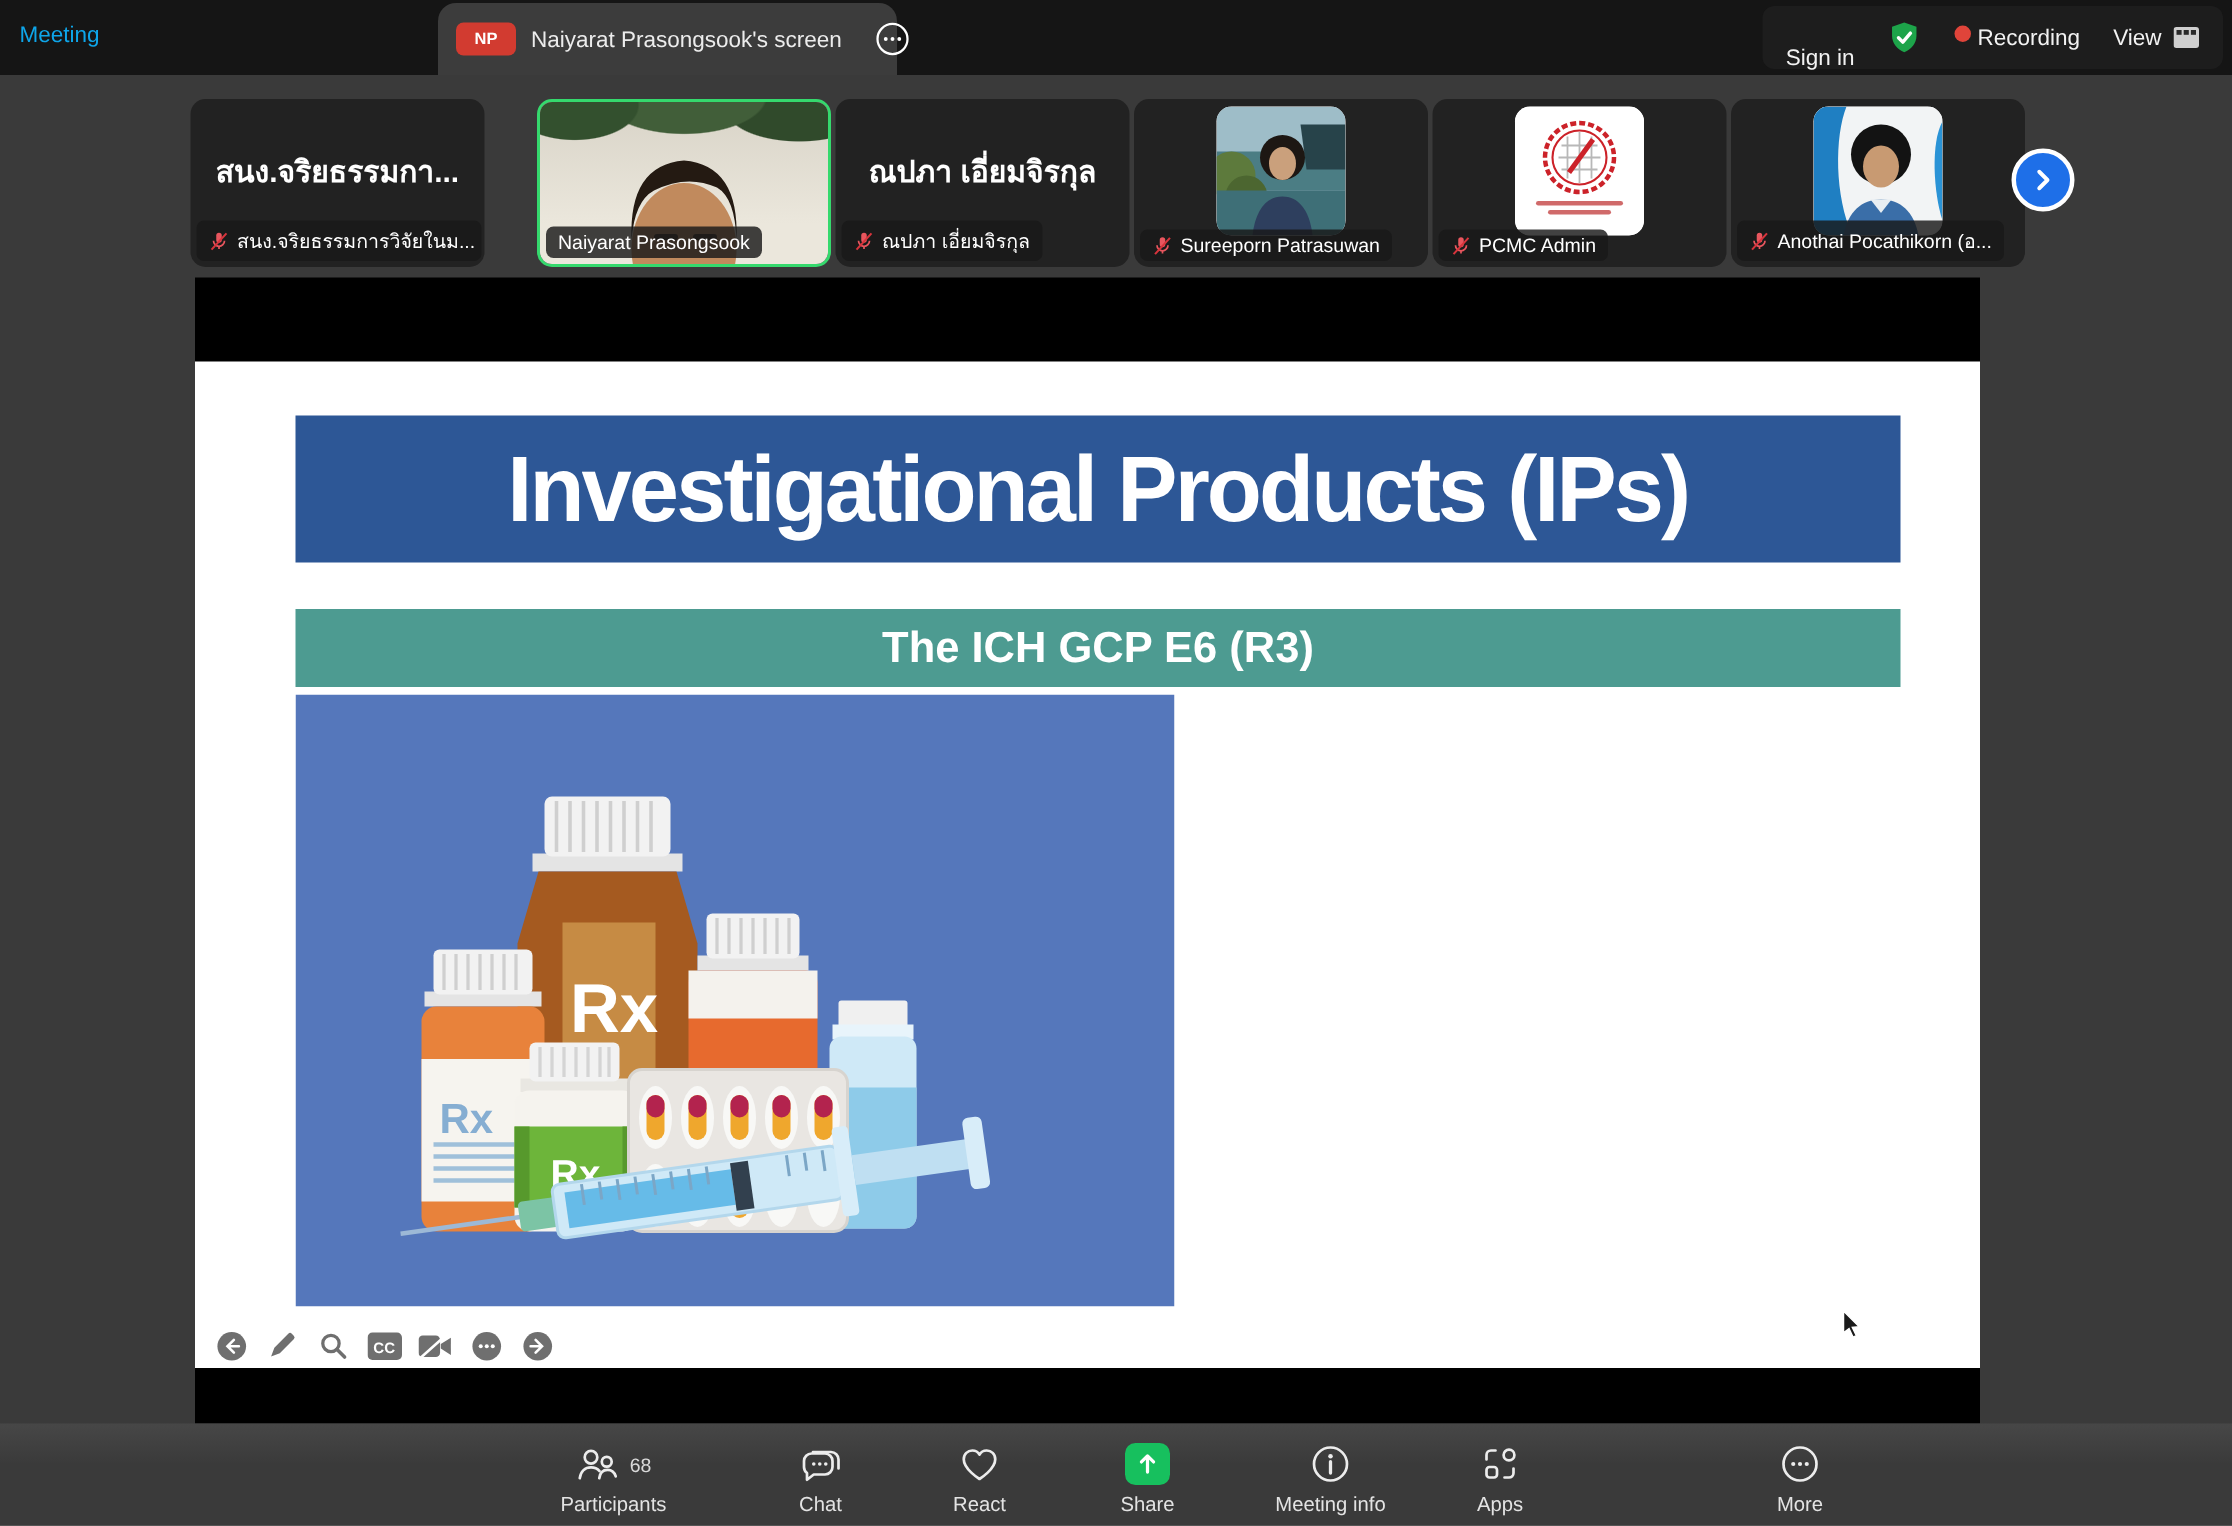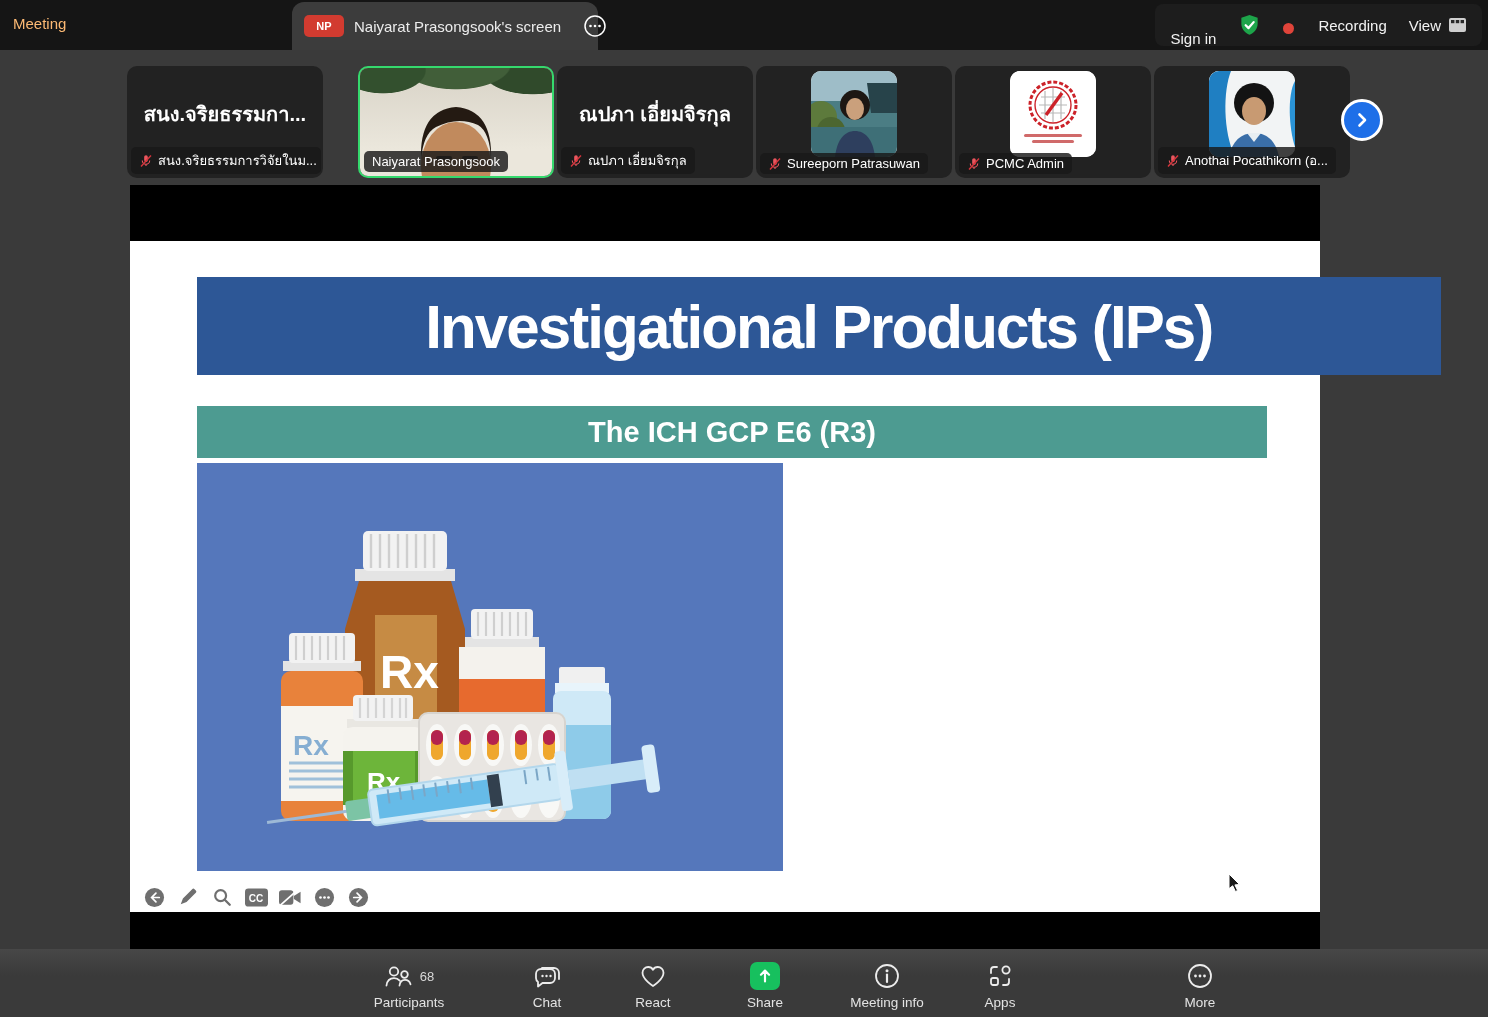--- a/index.html
+++ b/index.html
@@ -2,31 +2,31 @@
 <html><head>
 <meta charset="utf-8">
 <style>
   * { margin:0; padding:0; box-sizing:border-box; }
   html,body { width:1488px; height:1017px; background:#3a3a3a; overflow:hidden; }
   .app { position:relative; width:1488px; height:1017px; background:#3a3a3a;
          font-family:"Liberation Sans", sans-serif; color:#ededed; }
 
   
   .titlebar { position:absolute; left:0; top:0; width:1488px; height:50px; background:#151515; }
-  .meeting-label { position:absolute; left:13px; top:15px; font-size:15px; color:#fdba74; }
+  .meeting-label { position:absolute; left:13px; top:15px; font-size:15px; color:#0ea5e9; }
   .tab { position:absolute; left:292px; top:2px; width:306px; height:48px; background:#3c3c3c;
          border-radius:12px 12px 0 0; display:flex; align-items:center; padding:0 12px; gap:10px; cursor:default; }
   .np-avatar { width:40px; height:22px; border-radius:5px; background:#d23b30; color:#fff;
                font-size:11px; font-weight:bold; display:flex; align-items:center; justify-content:center; flex:0 0 auto; }
   .tab-title { font-size:15px; color:#ececec; white-space:nowrap; }
   .tab-menu { margin-left:12px; width:26px; height:26px; display:flex; align-items:center; justify-content:center; }
   .tbar-right { position:absolute; right:6px; top:4px; height:42px; background:#1d1d1d; border-radius:8px;
                 display:flex; align-items:center; gap:22px; padding:0 16px; }
   .signin { font-size:15px; color:#f2f2f2; cursor:pointer;margin-top:27px; }
-  .rec { display:flex; align-items:flex-end; gap:24px; }
+  .rec { display:flex; align-items:flex-start; gap:4px; }
   .rec-dot { width:11px; height:11px; border-radius:50%; background:#e0443a; }
   .rec-text { font-size:15px; color:#f2f2f2; }
   .view { display:flex; align-items:center; gap:8px; cursor:pointer; }
   .view-text { font-size:15px; color:#f2f2f2; }
 
   
   .strip { position:absolute; left:127px; top:66px; display:flex; gap:3px; }
   .tile { position:relative; width:196px; height:112px; background:#222222; border-radius:10px; overflow:hidden; }
   .tile--active { border:2px solid #35d96d;margin-left:32px; }
   .tile-name { position:absolute; inset:0 0 16px 0; display:flex; align-items:center; justify-content:center;
@@ -42,21 +42,21 @@
         radial-gradient(80px 36px at 90% 4%, #304a2b 60%, transparent 62%),
         linear-gradient(180deg,#d8d3c7 0%,#ebe7dc 75%); }
 
   
   .next-btn { position:absolute; left:1341px; top:99px; width:42px; height:42px; border-radius:50%;
               background:#1e6fe8; border:3px solid #ffffff; display:flex; align-items:center; justify-content:center; cursor:pointer; }
 
   
   .share { position:absolute; left:130px; top:185px; width:1190px; height:764px; background:#000; }
   .slide { position:absolute; left:0; top:56px; width:1190px; height:671px; background:#ffffff; }
-  .slide-title { position:absolute; left:67px; top:36px; width:1244px; height:98px; background:#2d5796;
+  .slide-title { position:absolute; left:67px; top:36px; width:1070px; height:98px; background:#2d5796;
                  display:flex; align-items:center; justify-content:center; }
   .slide-title span { color:#fff; font-weight:bold; font-size:62px; letter-spacing:-2px; transform:scaleX(.97); white-space:nowrap; }
   .slide-subtitle { position:absolute; left:67px; top:153px; width:1070px; height:52px; background:#4d9b91;
                     display:flex; align-items:center; justify-content:center;margin-top:12px; }
   .slide-subtitle span { color:#fff; font-weight:bold; font-size:29px; }
   .slide-illustration { position:absolute; left:67px; top:222px; width:586px; height:400px; }
   .slide-author { position:absolute; left:568px; top:532px; width:560px; text-align:right;
                   color:#6b6b6b; font-weight:bold; font-size:24px; line-height:28px; }
   .slide-toolbar { position:absolute; left:9px; top:645px; display:flex; align-items:center; gap:4px; }
   .stb { width:30px; height:22px; display:flex; align-items:center; justify-content:center; cursor:pointer; }

